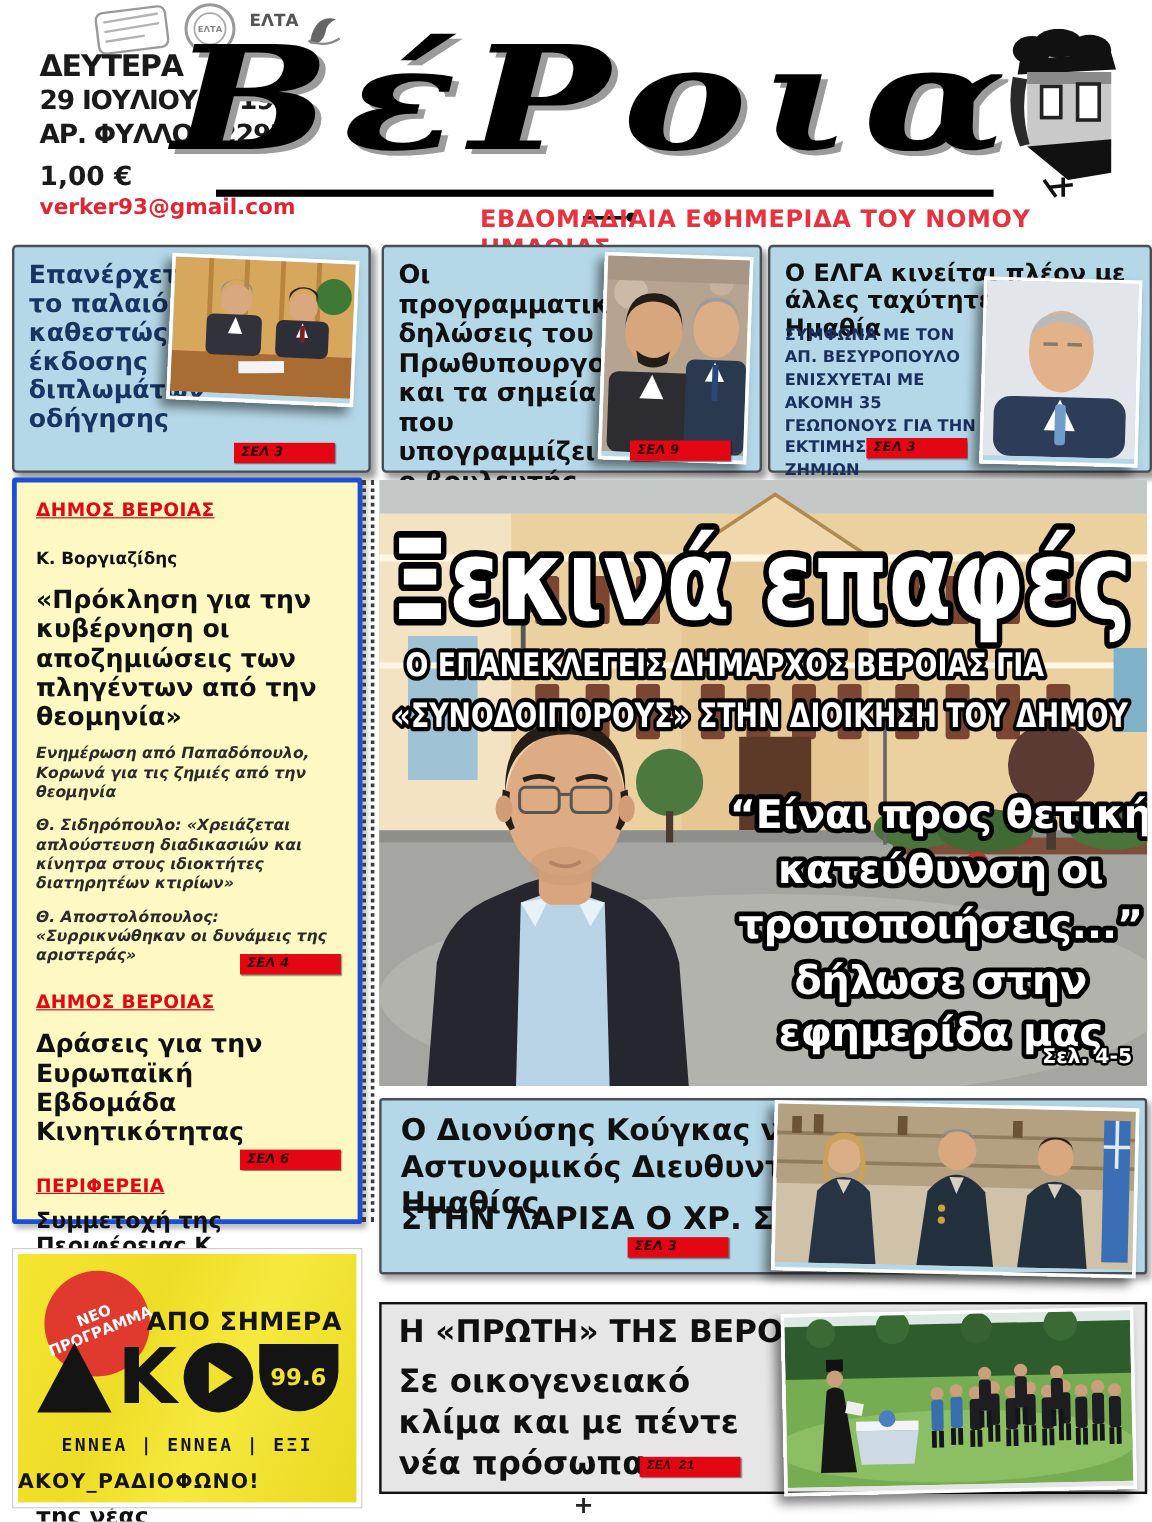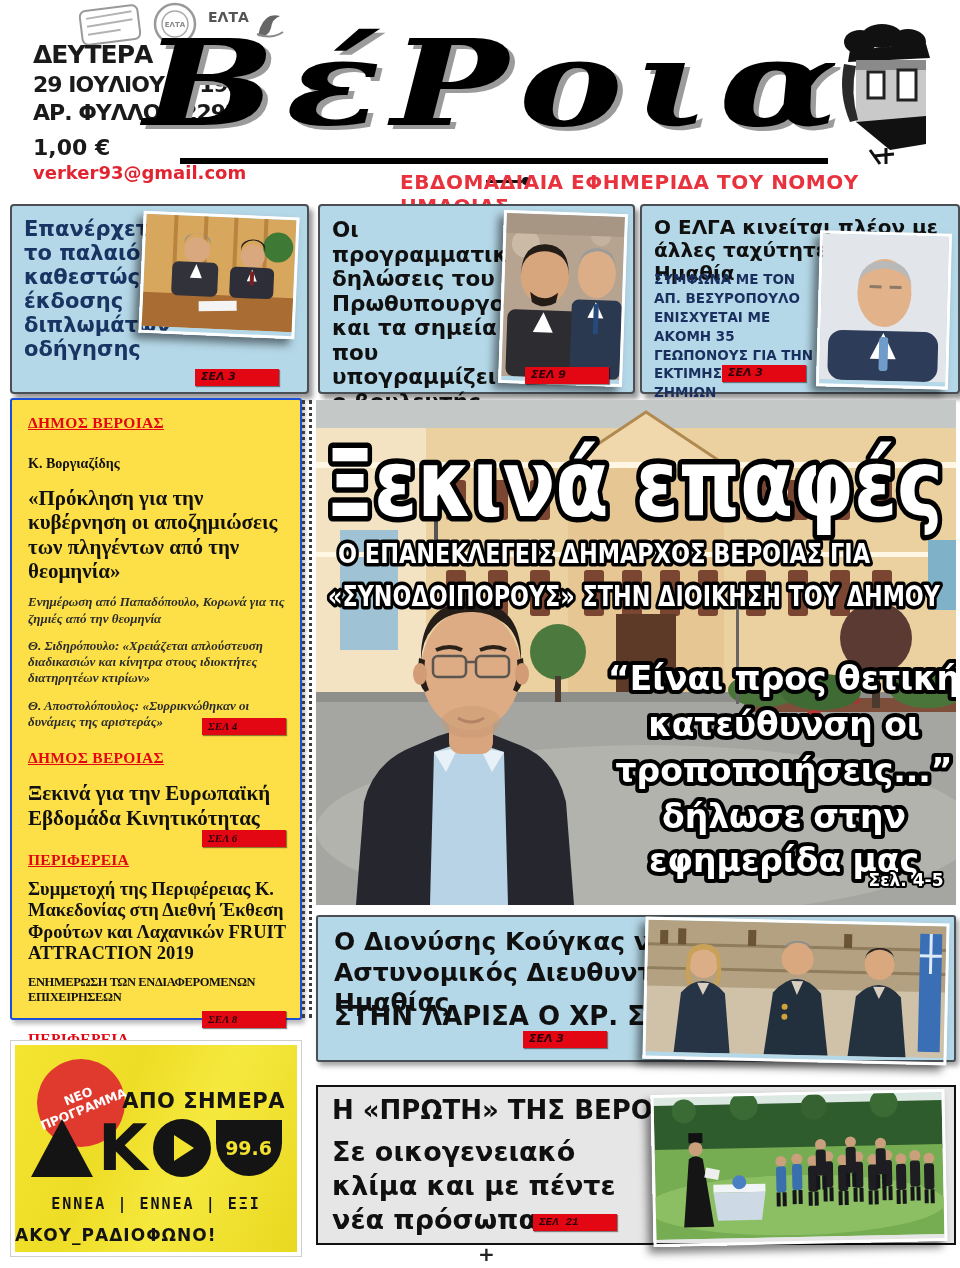--- a/index.html
+++ b/index.html
@@ -32,22 +32,22 @@
   .box3{left:640px;top:204px;width:316px;height:186px;}
   .bb-headline{color:#173463;font-weight:800;line-height:1.14;}
   .bb-headline.black{color:#101010;}
   .bb-sub{color:#1a2f5e;font-weight:800;line-height:1.3;}
   .badge{display:inline-block;background:#e30613;color:#2d000a;font-style:italic;font-weight:800;
       font-size:11px;line-height:14px;padding:1px 6px 2px 6px;min-width:72px;text-align:left;
       box-shadow:1px 1px 1px rgba(0,0,0,.45);}
   .photo{border:3px solid #fff;box-shadow:-5px 6px 9px rgba(0,0,0,.5);}
 
   
-  .leftcol{left:10px;top:398px;width:292px;height:622px;background:#fde047;border:2px solid #1d4ed8;
-      border-radius:3px;box-shadow:3px 4px 4px #bdbdbd;box-sizing:border-box;padding:14px 14px 8px 16px;font-family:Liberation Serif, serif;}
+  .leftcol{left:10px;top:398px;width:292px;height:622px;background:#fef9c3;border:4px solid #1d4ed8;
+      border-radius:3px;box-shadow:3px 4px 4px #bdbdbd;box-sizing:border-box;padding:14px 14px 8px 16px;}
   .sec-label{color:#e30613;font-weight:800;font-size:15.5px;text-decoration:underline;letter-spacing:.3px;}
   .lc-kicker{font-size:14px;font-weight:800;color:#111;margin-top:24px;}
   .lc-headline{font-size:21px;font-weight:800;color:#111;line-height:1.16;margin-top:14px;}
   .lc-headline.small{font-size:18.5px;}
   .lc-item{font-size:13px;font-weight:700;font-style:italic;color:#2b2b2b;line-height:1.25;margin-top:11px;}
   .lc-caps{font-size:12.5px;font-weight:800;color:#111;letter-spacing:-0.4px;margin-top:10px;}
   .lc-badge-row{text-align:right;margin-top:2px;}
   .vdots{width:0;height:618px;border-left:3px dotted #3c3c3c;}
 
   
@@ -215,21 +215,21 @@
   <div class="lc-kicker">Κ. Βοργιαζίδης</div>
   <div class="lc-headline">«Πρόκληση για την κυβέρνηση οι αποζημιώσεις των πληγέντων από την θεομηνία»</div>
   <div class="lc-item">Ενημέρωση από Παπαδόπουλο, Κορωνά για τις ζημιές από την θεομηνία</div>
   <div class="lc-item">Θ. Σιδηρόπουλο:  «Χρειάζεται απλούστευση διαδικασιών και κίνητρα  στους ιδιοκτήτες διατηρητέων κτιρίων»</div>
   <div class="lc-item">Θ. Αποστολόπουλος: «Συρρικνώθηκαν οι δυνάμεις της αριστεράς»</div>
   <div class="lc-badge-row" style="margin-top:-14px;">
     <span class="badge">ΣΕΛ 4</span>
   </div>
 
   <div class="sec-label" style="margin-top:14px;">ΔΗΜΟΣ ΒΕΡΟΙΑΣ</div>
-  <div class="lc-headline">Ξεκινά για την Ευρωπαϊκή Εβδομάδα Κινητικότητας</div>
+  <div class="lc-headline">Δράσεις για την Ευρωπαϊκή Εβδομάδα Κινητικότητας</div>
   <div class="lc-badge-row" style="margin-top:-2px;">
     <span class="badge">ΣΕΛ 6</span>
   </div>
 
   <div class="sec-label" style="margin-top:4px;">ΠΕΡΙΦΕΡΕΙΑ</div>
   <div class="lc-headline small" style="margin-top:10px;">Συμμετοχή της Περιφέρειας Κ. Μακεδονίας στη Διεθνή Έκθεση Φρούτων και Λαχανικών FRUIT ATTRACTION 2019</div>
   <div class="lc-caps">ΕΝΗΜΕΡΩΣΗ ΤΩΝ ΕΝΔΙΑΦΕΡΟΜΕΝΩΝ ΕΠΙΧΕΙΡΗΣΕΩΝ</div>
   <div class="lc-badge-row" style="margin-top:4px;">
     <span class="badge">ΣΕΛ 8</span>
   </div>

